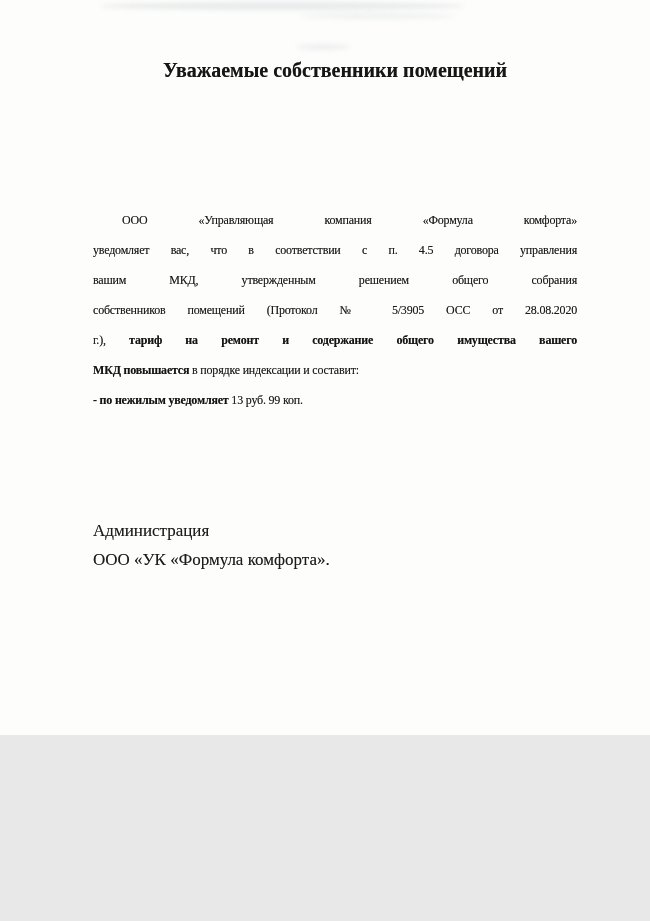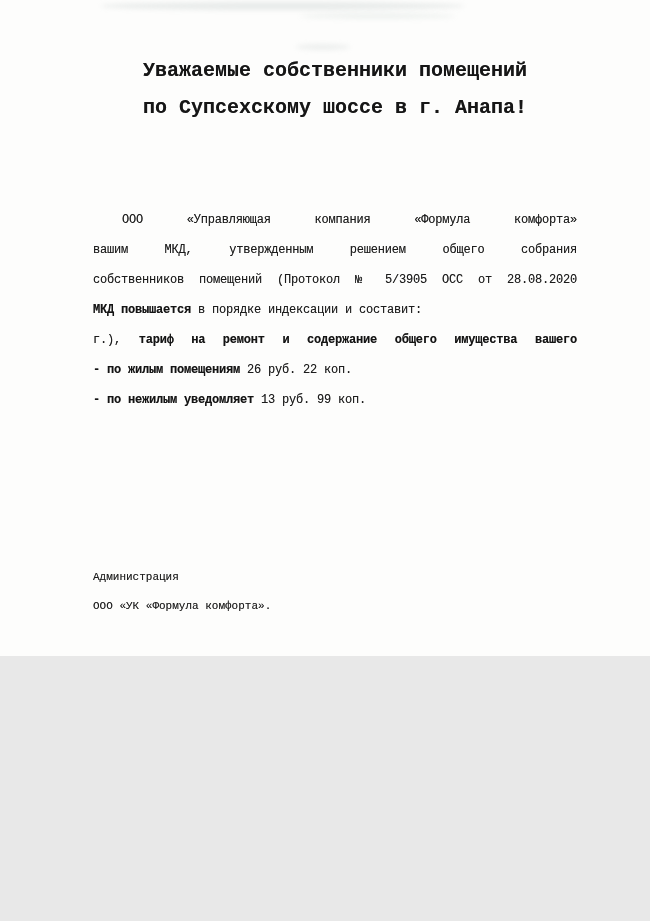--- a/index.html
+++ b/index.html
@@ -3,25 +3,25 @@
 <meta charset="utf-8">
 <style>
   html, body {
     margin: 0;
     padding: 0;
     background: #e8e8e8;
   }
   .page {
     position: relative;
     width: 650px;
-    height: 656px;
+    height: 735px;
     margin: 0 auto;
     background: #fdfdfc;
     overflow: hidden;
-    font-family: Liberation Mono, monospace;
+    font-family: Liberation Serif, serif;
     color: #1c1c1c;
   }
   
   .smudge {
     position: absolute;
     border-radius: 50%;
     filter: blur(2.5px);
     pointer-events: none;
   }
   .smudge.s1 { left: 100px; top: 2px;  width: 365px; height: 8px; background: rgba(158,174,171,0.22); }
@@ -54,52 +54,49 @@
     white-space: normal;
   }
   .doc-line.justified {
     text-align: justify;
     text-align-last: justify;
   }
   .doc-line.indent { padding-left: 29px; }
   .doc-line.indent-sm { padding-left: 26px; }
   .b { font-weight: bold; color: #141414; }
   .signature {
-    top: 563px;
-    font-size: 11px;
+    top: 516px;
+    font-size: 17px;
     line-height: 29px;
     text-shadow: 0 0 0.5px rgba(20,20,20,0.45);
   }
 </style>
 </head>
 <body>
 
 <div class="page">
 
   <div class="smudge s1"></div>
   <div class="smudge s2"></div>
   <div class="smudge s3"></div>
 
   <div class="content heading">
     <div class="doc-line" style="min-height:37px">Уважаемые собственники помещений</div>
-    <div class="doc-line" style="min-height:37px">по Супсехскому шоссе в г. Анапа!</div>
   </div>
 
   <div class="content body-text">
     <div class="doc-line justified indent">ООО «Управляющая компания «Формула комфорта»</div>
+    <div class="doc-line justified">уведомляет вас, что в соответствии с п. 4.5 договора управления</div>
     <div class="doc-line justified">вашим МКД, утвержденным решением общего собрания</div>
     <div class="doc-line justified">собственников помещений (Протокол № 5/3905 ОСС от 28.08.2020</div>
-    <div class="doc-line">
-      <span class="b">МКД повышается</span><span> в порядке индексации и составит:</span>
-    </div>
     <div class="doc-line justified">
       <span>г.), </span><span class="b">тариф на ремонт и содержание общего имущества вашего</span>
     </div>
     <div class="doc-line">
-      <span class="b">- по жилым помещениям</span><span> 26 руб. 22 коп.</span>
+      <span class="b">МКД повышается</span><span> в порядке индексации и составит:</span>
     </div>
     <div class="doc-line">
       <span class="b">- по нежилым уведомляет</span><span> 13 руб. 99 коп.</span>
     </div>
   </div>
 
   <div class="content signature">
     <div class="doc-line" style="min-height:29px">Администрация</div>
     <div class="doc-line" style="min-height:29px">ООО «УК «Формула комфорта».</div>
   </div>

